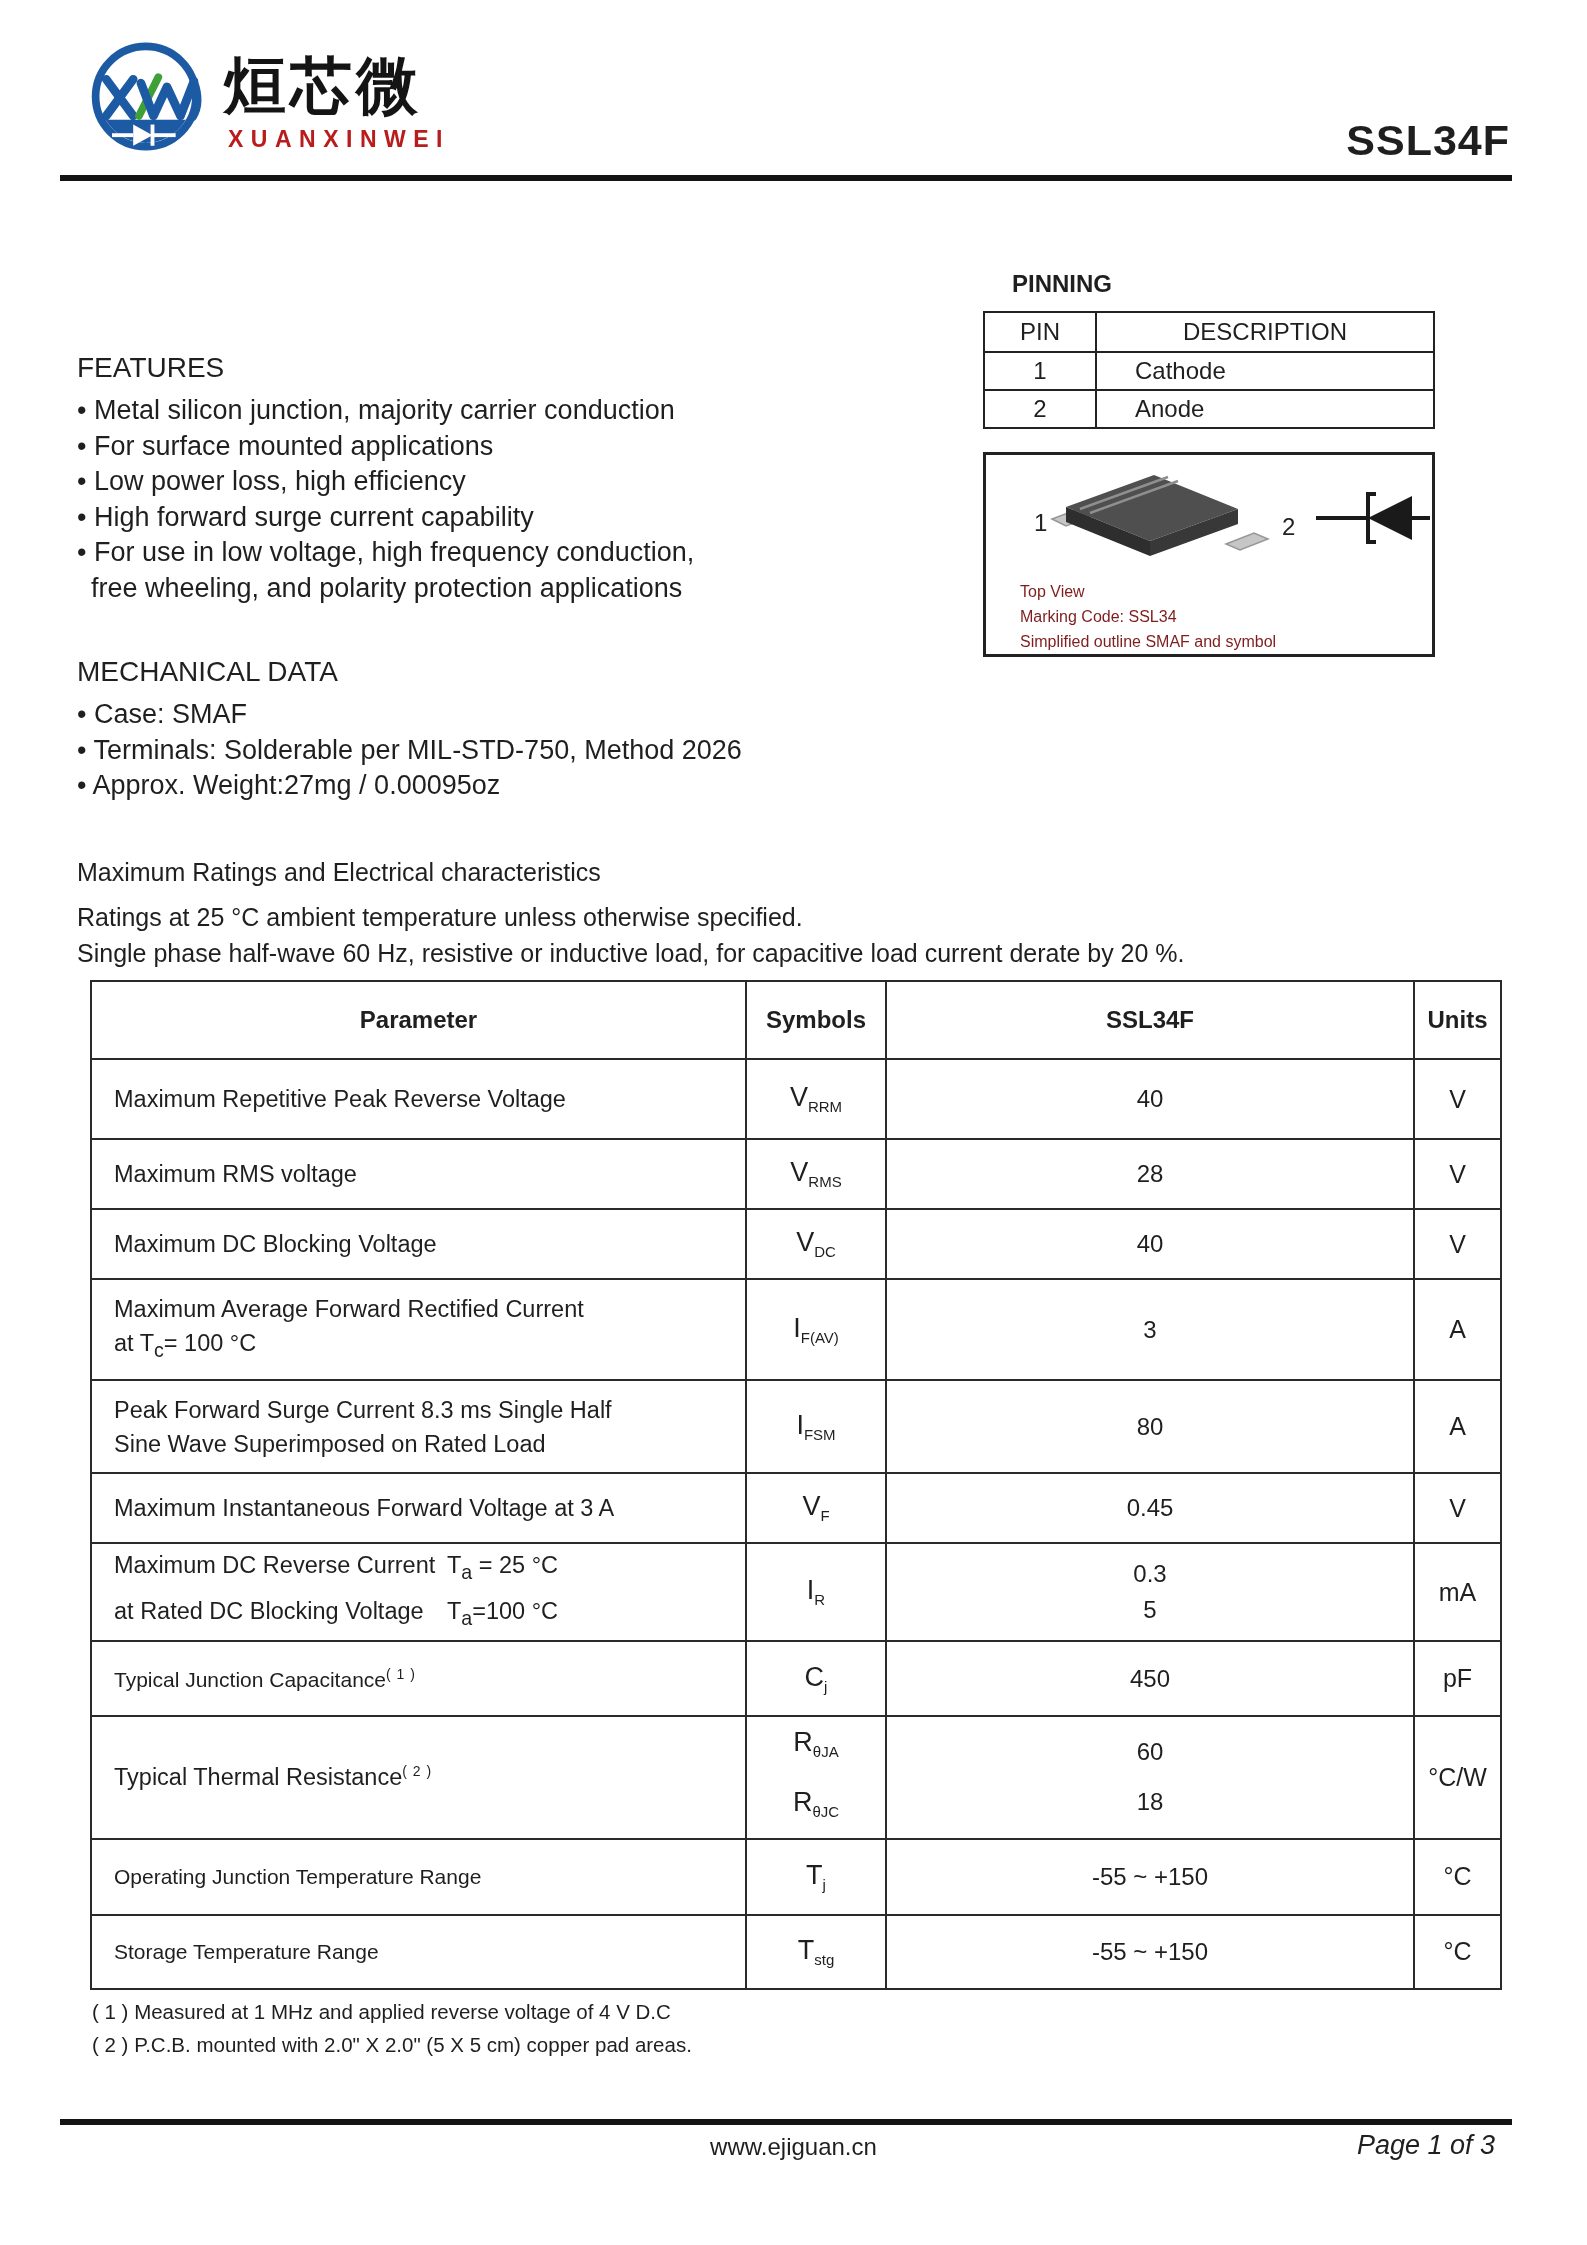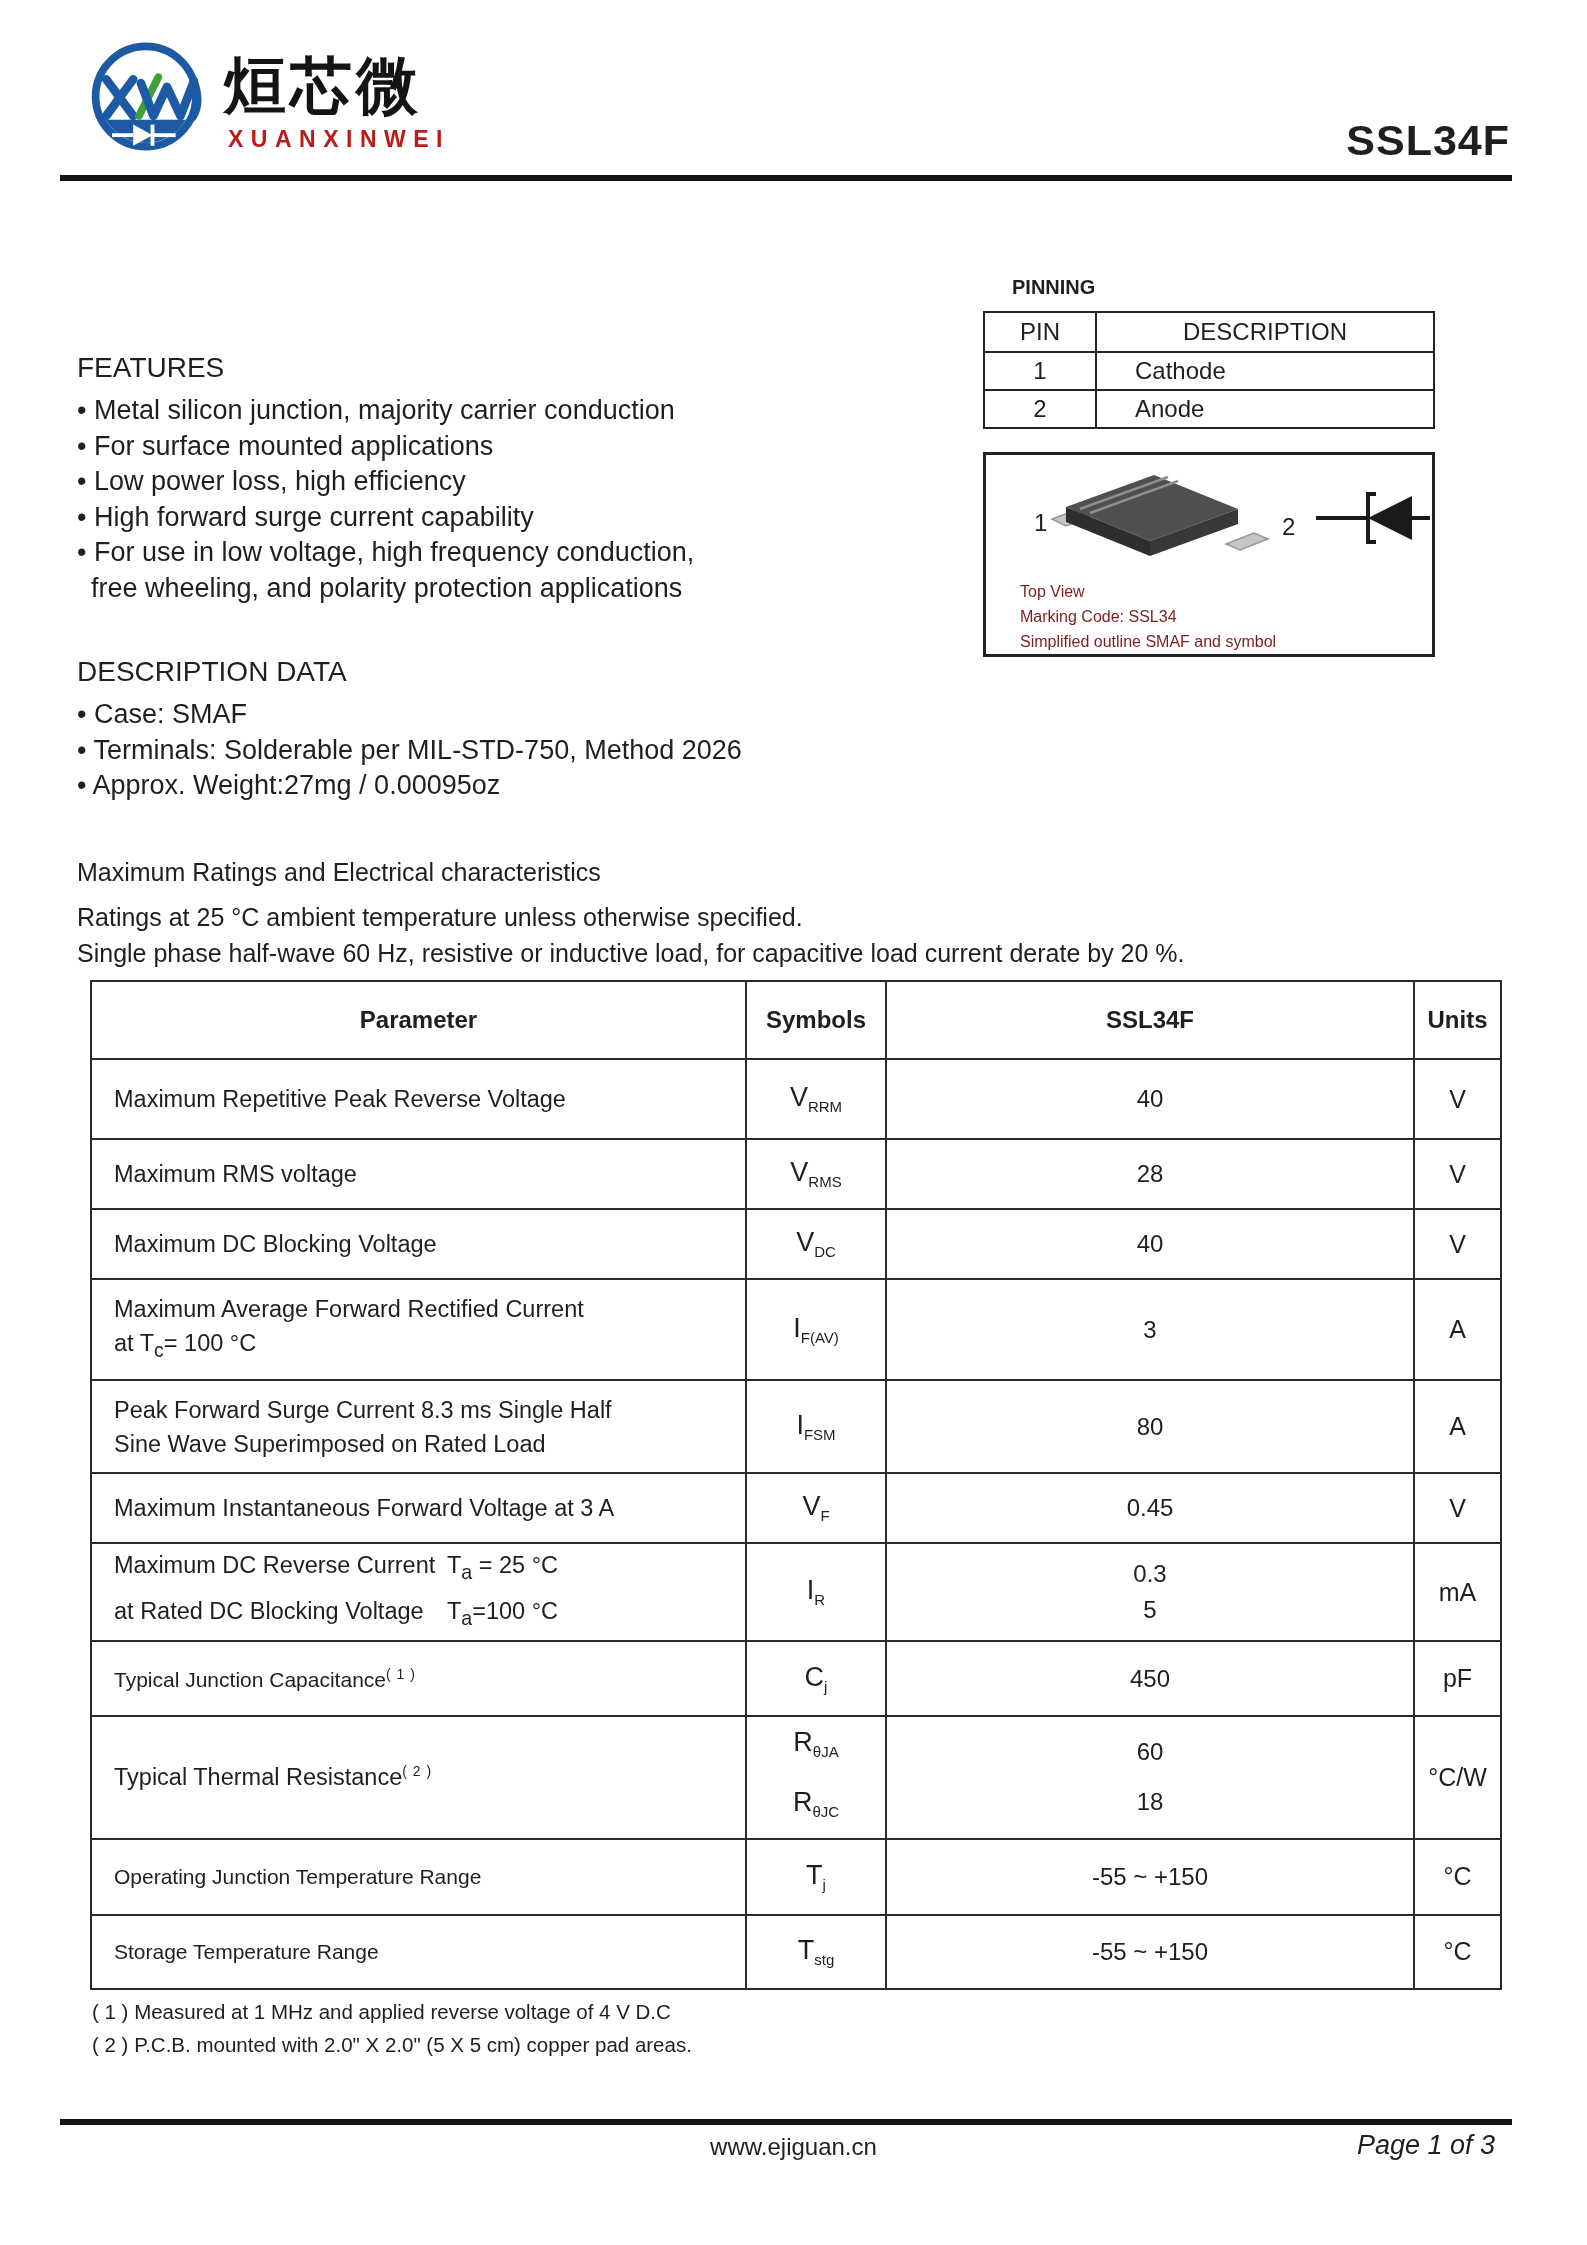--- a/index.html
+++ b/index.html
@@ -12,21 +12,21 @@
   .logo-svg{width:135px;height:122px;}
   .brand-cn{position:absolute;left:224px;top:44px;font-size:62px;font-weight:700;letter-spacing:4px;color:#141414;}
   .brand-en{position:absolute;left:228px;top:126px;font-size:23px;font-weight:600;letter-spacing:7.5px;color:#b91c1c;}
   .part-number{position:absolute;right:77px;top:116px;font-size:43px;font-weight:700;letter-spacing:1px;}
   .rule{position:absolute;left:60px;right:75px;height:6px;background:#141414;}
   .top-rule{top:175px;}
   .bottom-rule{top:2119px;}
   
   .desc{position:absolute;left:77px;top:205px;font-size:27px;line-height:36px;}
   
-  .pinning-title{position:absolute;left:1012px;top:276px;font-size:20px;font-weight:700;}
+  .pinning-title{position:absolute;left:1012px;top:270px;font-size:24px;font-weight:700;}
   .pinning-table{position:absolute;left:983px;top:311px;width:452px;border-collapse:collapse;table-layout:fixed;}
   .pinning-table td,.pinning-table th{border:2px solid #222;font-size:24px;font-weight:400;padding:0;}
   .pinning-table .hrow th{height:38px;}
   .pinning-table .drow td{height:36px;}
   .pt-pin{width:110px;text-align:center;}
   .pt-desc{text-align:left;padding-left:38px !important;}
   .pinning-table .hrow .pt-desc{text-align:center;padding-left:0 !important;border-radius:12px;}
   
   .pkg-box{position:absolute;left:983px;top:452px;width:452px;height:205px;border:3px solid #222;box-sizing:border-box;}
   .pkg-svg{position:absolute;left:0;top:6px;width:446px;height:115px;}
@@ -159,21 +159,21 @@
       <li><span>Metal silicon junction, majority carrier conduction</span></li>
       <li><span>For surface mounted applications</span></li>
       <li><span>Low power loss, high efficiency</span></li>
       <li><span>High forward surge current capability</span></li>
       <li><span>For use in low voltage, high frequency conduction,</span></li>
     </ul>
     <div class="cont-line">free wheeling, and polarity protection applications</div>
   </div>
 
   <div class="sect mech">
-    <div class="sect-title">DESCRIPTION DATA</div>
+    <div class="sect-title">MECHANICAL DATA</div>
     <ul class="blist">
       <li><span>Case: SMAF</span></li>
       <li><span>Terminals: Solderable per MIL-STD-750, Method 2026</span></li>
       <li><span>Approx. Weight:27mg /  0.00095oz</span></li>
     </ul>
   </div>
 
   <div class="ratings">
     <div class="ratings-title">Maximum Ratings and Electrical characteristics</div>
     <div class="ratings-note">Ratings at 25 °C ambient temperature unless otherwise specified.</div>

